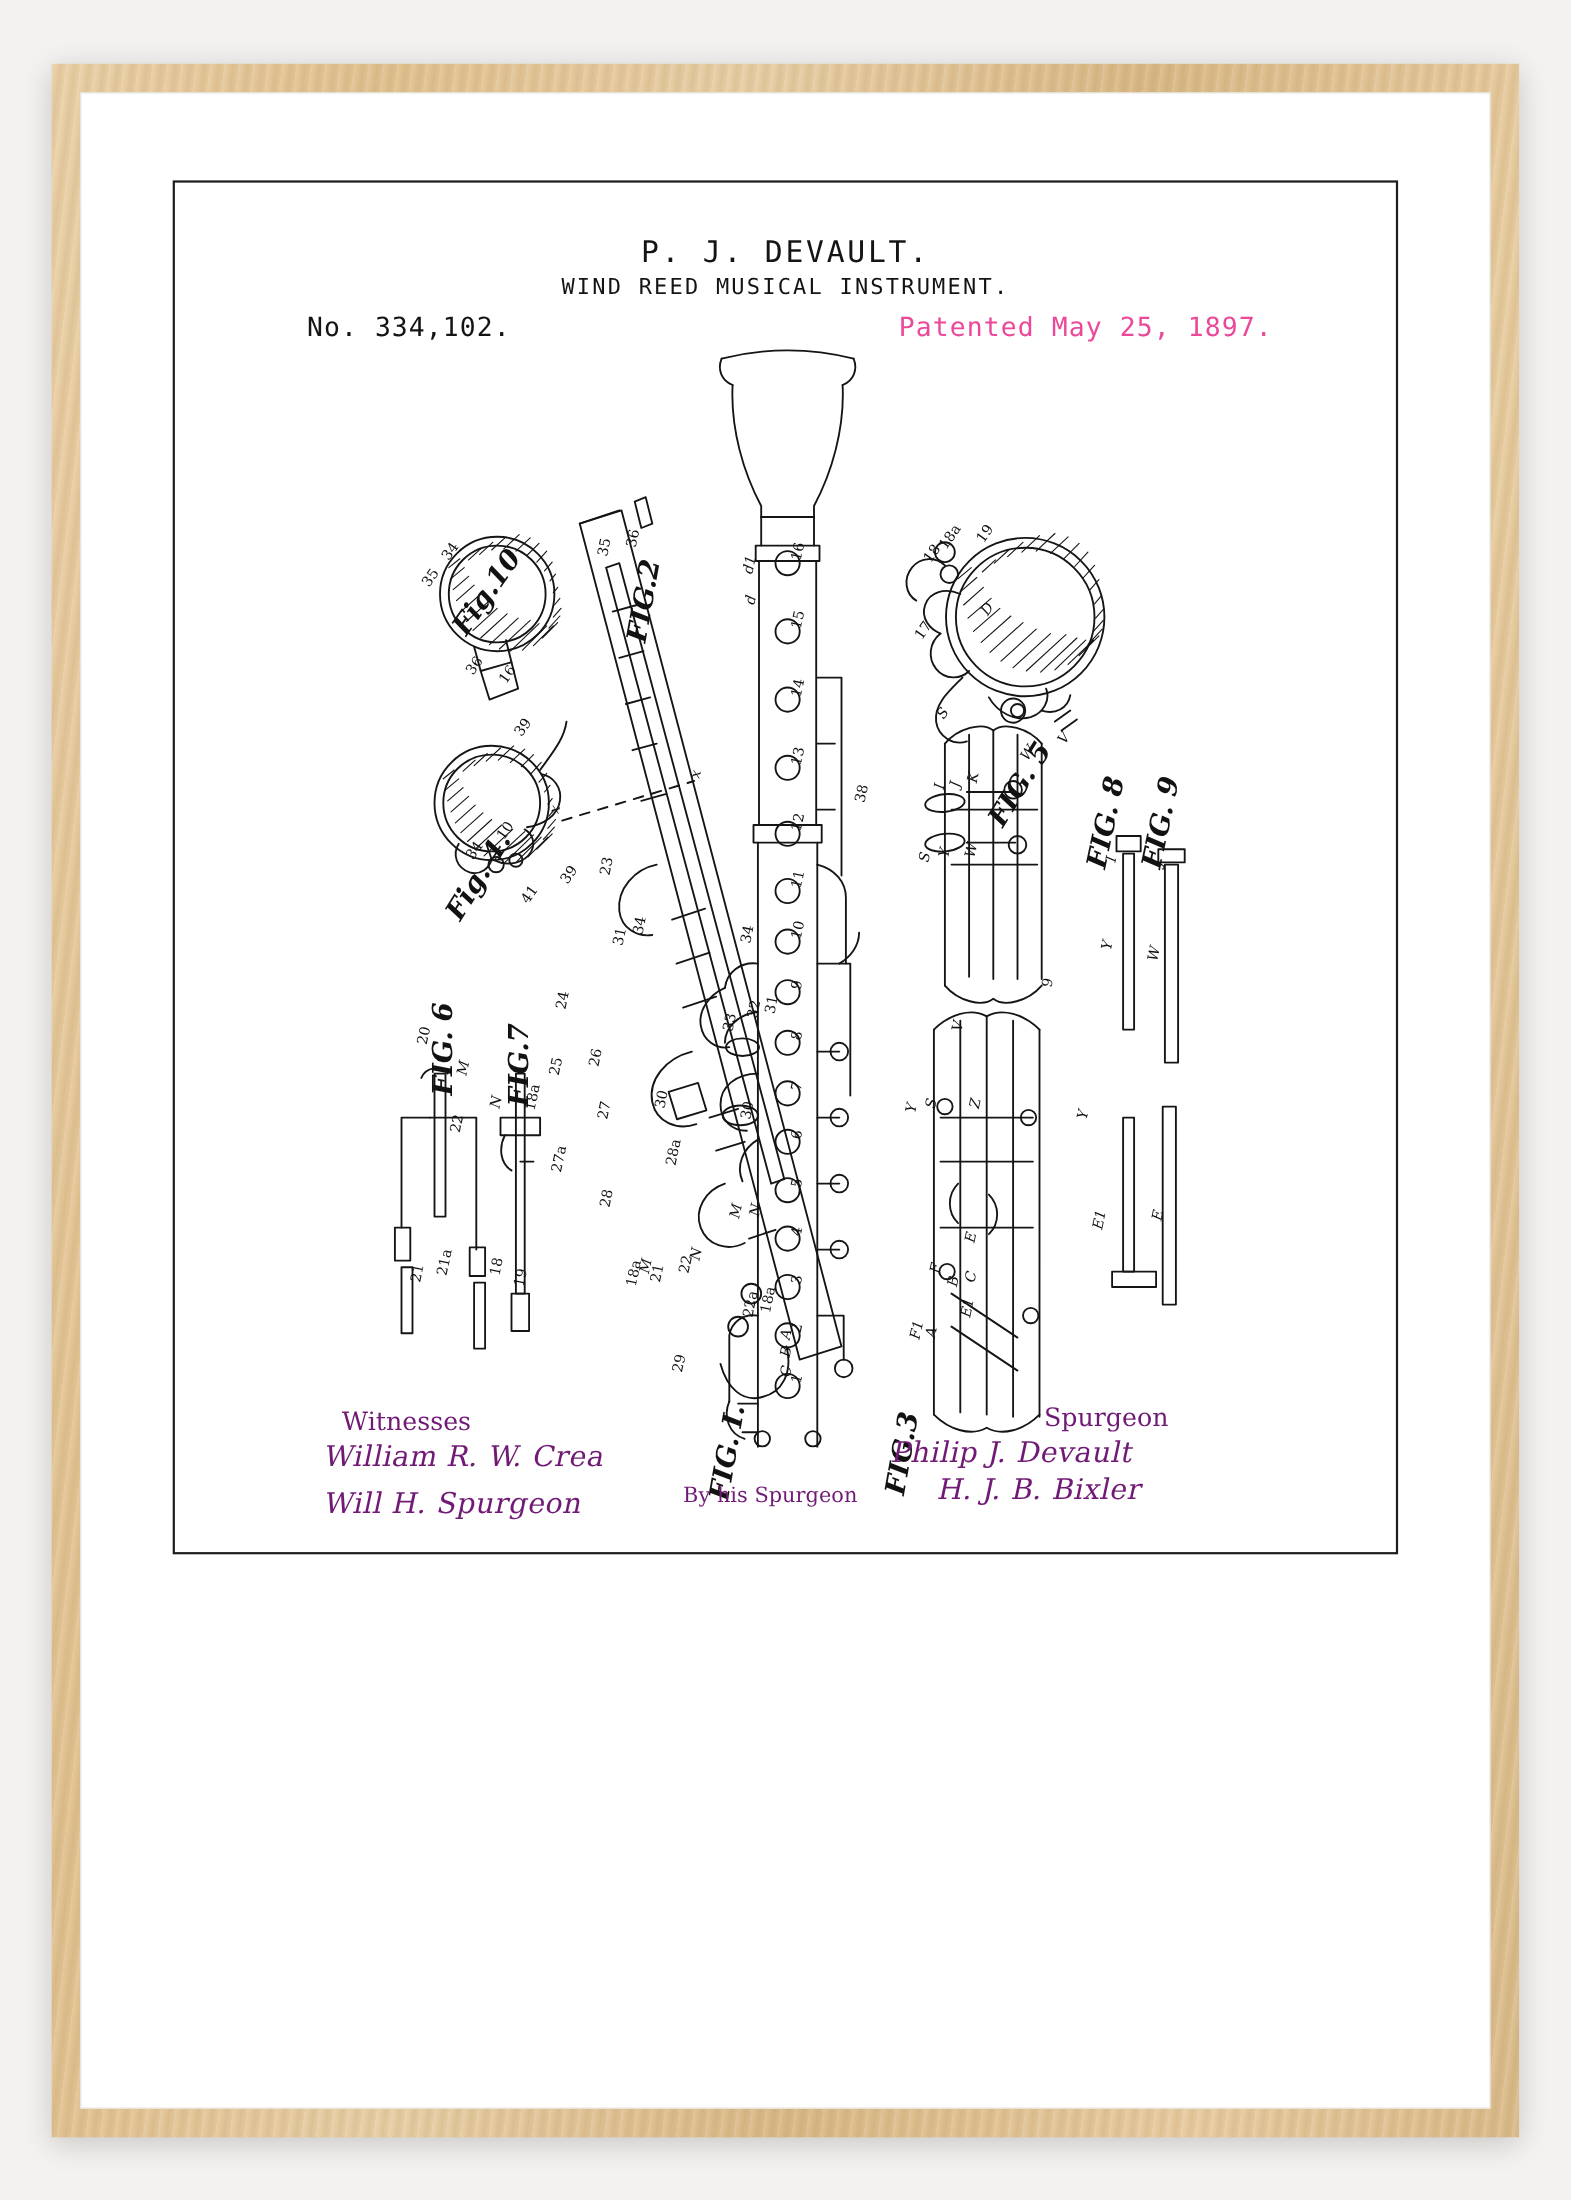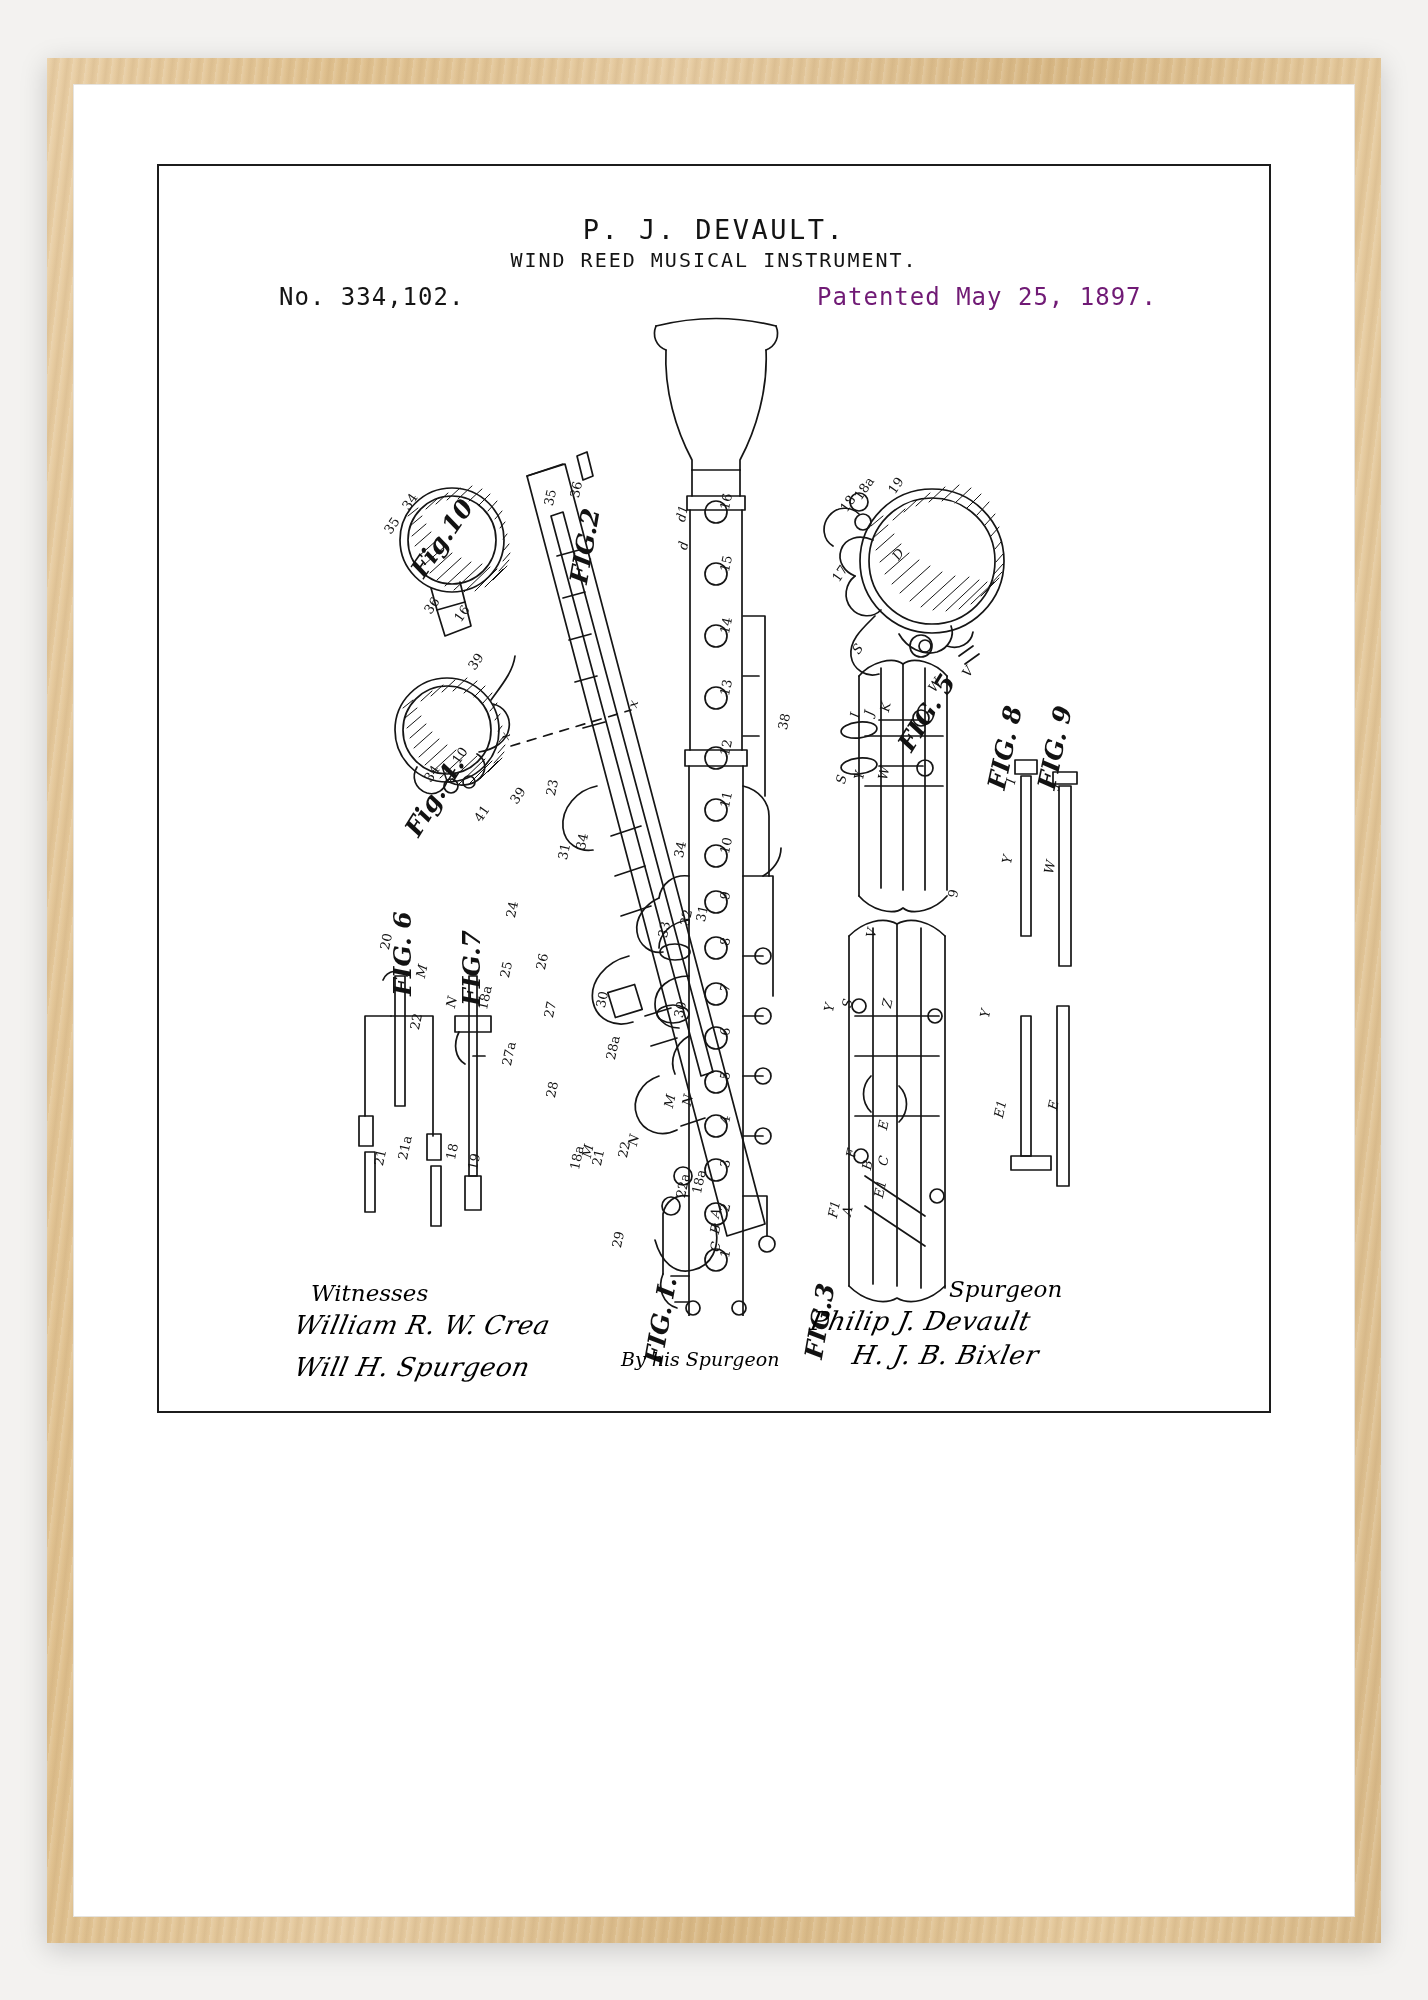--- a/index.html
+++ b/index.html
@@ -86,21 +86,21 @@
   .hdr-no {
     position: absolute;
     left: 120px; top: 117px;
     font-family: "DejaVu Sans Mono", monospace;
     font-size: 24px; letter-spacing: 1px; color: #141414;
   }
   .hdr-date {
     position: absolute;
     right: 112px; top: 117px;
     font-family: "DejaVu Sans Mono", monospace;
-    font-size: 24px; letter-spacing: 1px; color: #701a75;
+    font-size: 24px; letter-spacing: 1px; color: #ec4899;
   }
 
   
   .drawing {
     position: absolute;
     left: 0; top: 150px;
     width: 1110px; height: 1000px;
   }
   .drawing svg { display: block; }
 
@@ -131,22 +131,21 @@
     color: #121212;
     white-space: nowrap;
     transform-origin: 0 0;
   }
 
   
   .sigblock { position: absolute; left: 0; top: 1110px; width: 1110px; height: 140px; }
   .script {
     position: absolute;
     font-family: "DejaVu Serif", serif;
-    font-style: italic;
-    color: #000000;
+    color: #701a75;
     white-space: nowrap;
     text-align: center;
   }
   .script-hd { font-size: 23px; }
   .script-sig { font-size: 26px; letter-spacing: .5px; }
   .script-sm { font-size: 19px; }
   .slant { display: inline-block; transform: skewX(-12deg); }
 </style>
 </head>
 <body>

